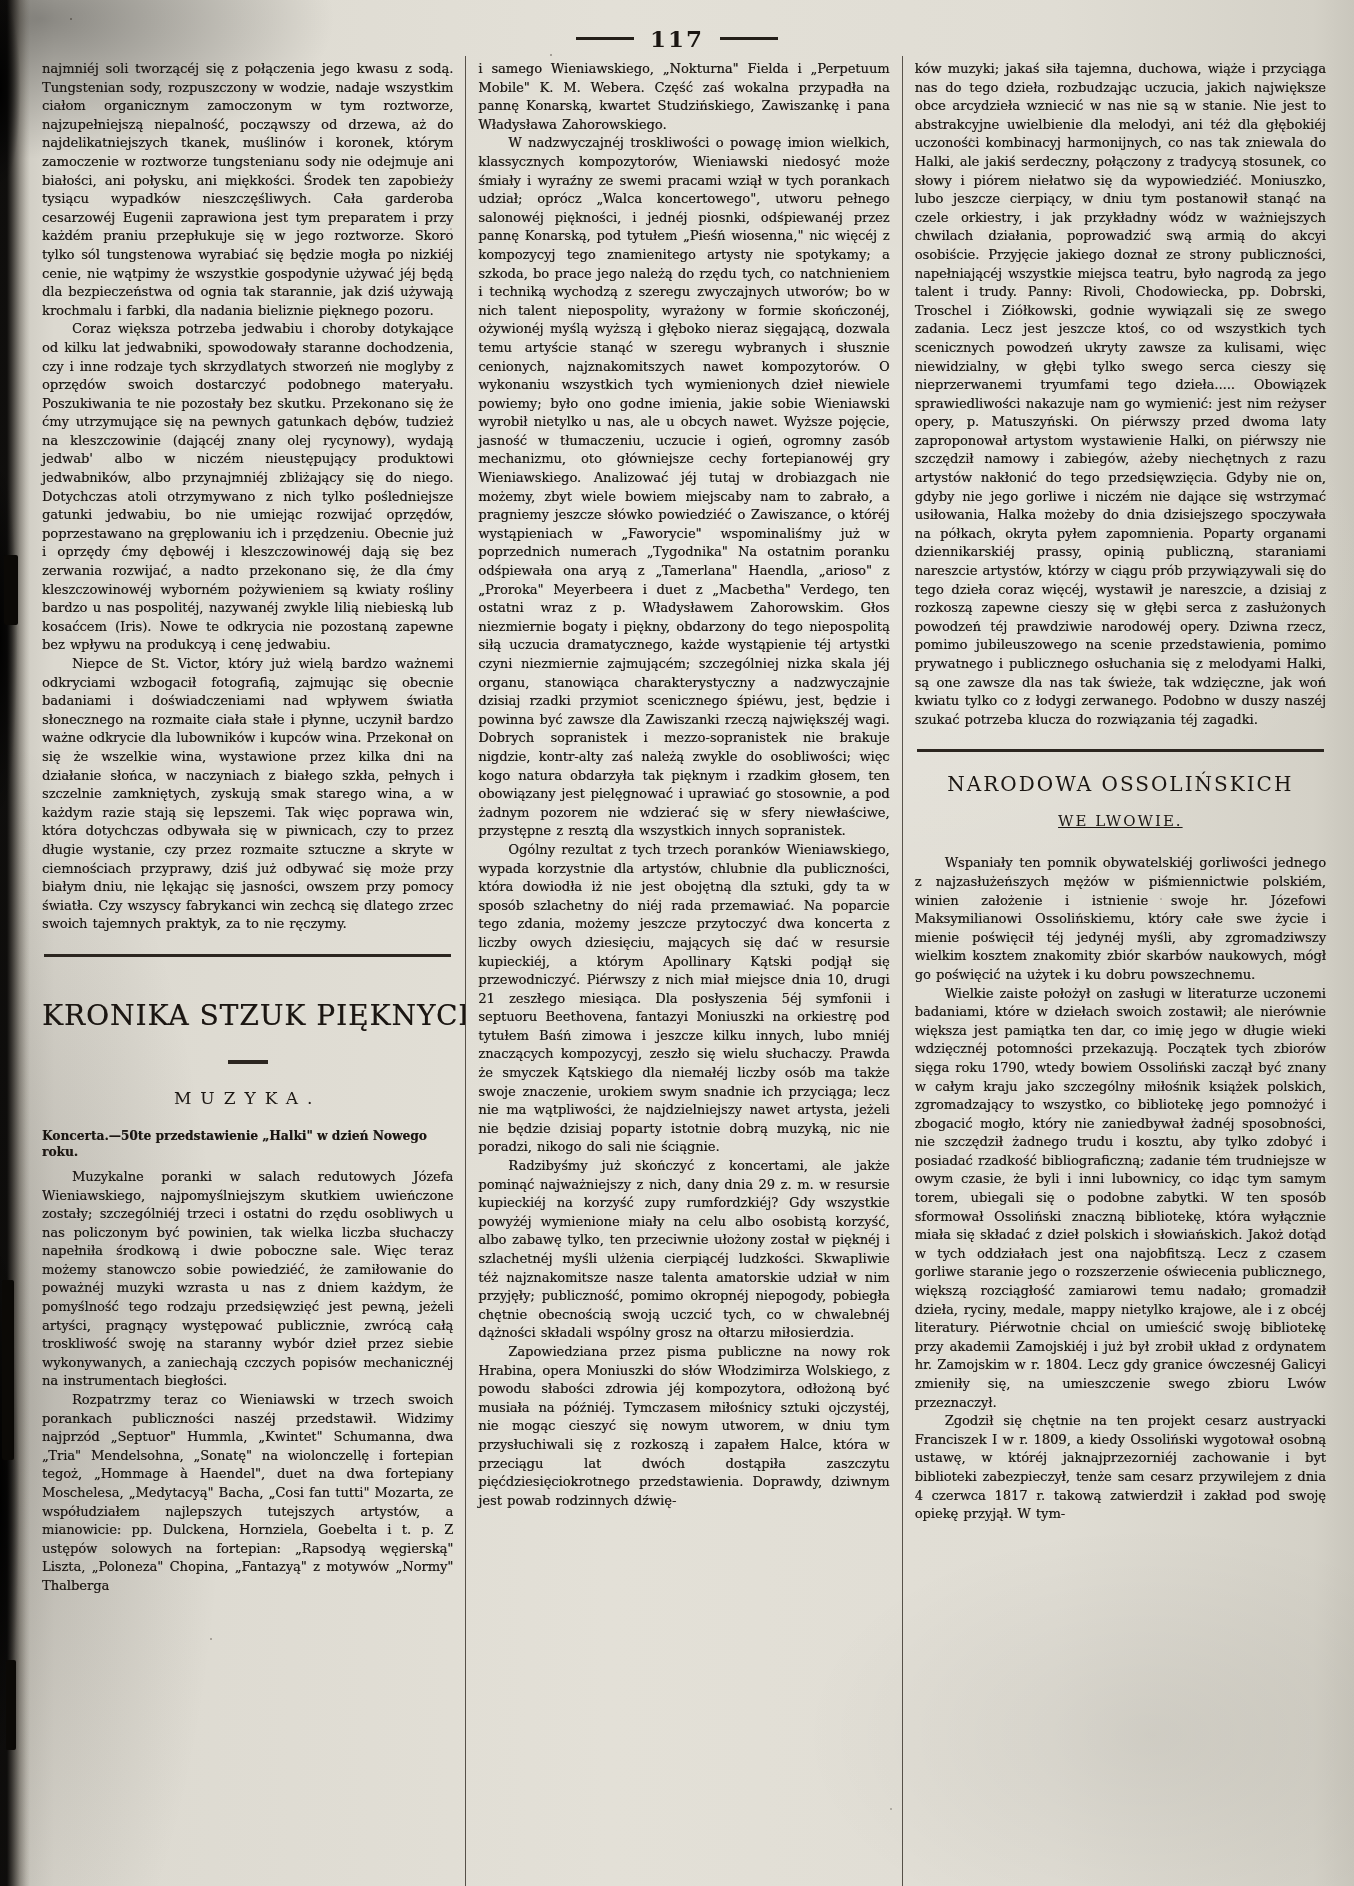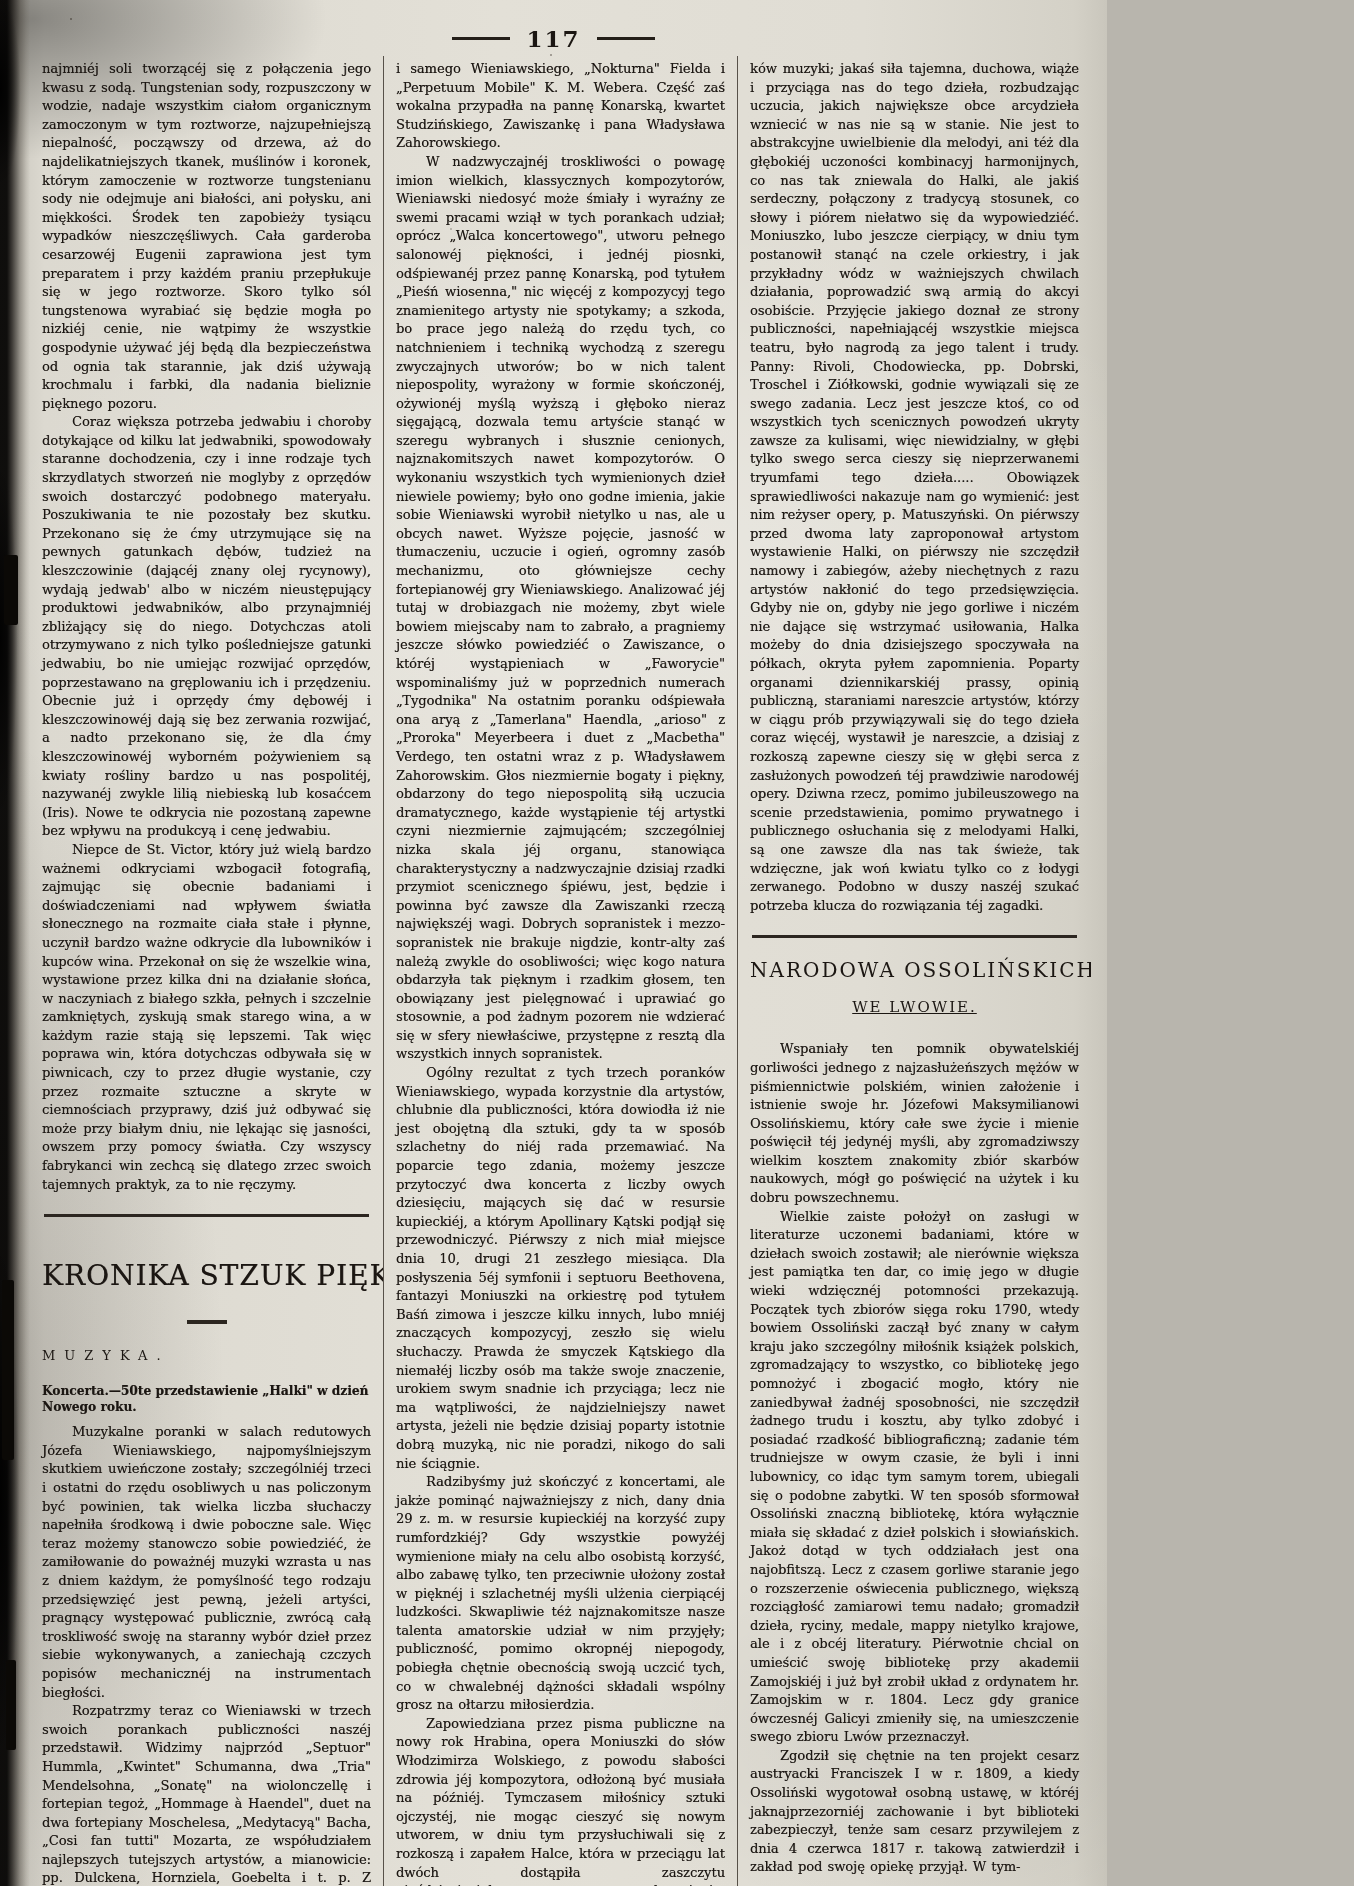--- a/index.html
+++ b/index.html
@@ -2,21 +2,21 @@
 <html><head>
 <meta charset="utf-8">
 <style>
   html,body{margin:0;padding:0;}
   body{
     width:1354px;height:1886px;overflow:hidden;
     font-family:"DejaVu Serif","Liberation Serif",serif;
     background:#b8b5ad;
   }
   .page{
-    position:relative;width:1107px;height:1886px;overflow:hidden;
+    position:relative;width:1354px;height:1886px;overflow:hidden;
     color:#1b1612;
     background:
       radial-gradient(ellipse 420px 200px at 3% 1%, rgba(0,0,0,0.38), transparent 70%),
       radial-gradient(ellipse 300px 900px at 0% 75%, rgba(20,16,12,0.20), transparent 75%),
       radial-gradient(ellipse 900px 500px at 55% 30%, rgba(255,255,255,0.28), transparent 70%),
       radial-gradient(ellipse 500px 300px at 85% 92%, rgba(0,0,0,0.06), transparent 70%),
       linear-gradient(90deg,#c6c3ba 0,#dcd9d0 4%,#e3e0d7 45%,#e0ddd4 78%,#d4d1c7 97%,#c9c6bc 100%),
       #dfdcd3;
   }
   
@@ -52,21 +52,21 @@
     word-spacing:1px;
   }
   .b-p{text-indent:30px;}
   .b-cont{text-indent:0;}
   .b-rule{border-top:3px solid #2c2620;margin:20px 2px 0 2px;}
   .b-h1{
     margin:42px 0 0 0;text-align:center;font-size:28px;letter-spacing:1px;
     text-shadow:0.4px 0.4px 0.3px rgba(27,22,18,0.6);white-space:nowrap;
   }
   .b-dash{width:40px;height:4px;background:#2c2620;margin:28px auto 0 auto;}
-  .b-h2{margin:24px 0 0 0;text-align:left;font-size:13px;letter-spacing:9px;}
+  .b-h2{margin:24px 0 0 0;text-align:center;font-size:17px;letter-spacing:9px;}
   .b-note{
     margin:20px 0 8px 0;font-size:12.2px;font-weight:bold;line-height:16px;
     text-shadow:0.3px 0.3px 0.2px rgba(27,22,18,0.5);
   }
   .b-h3{
     margin:38px 0 0 0;text-align:center;font-size:24px;font-weight:bold;letter-spacing:2px;
     white-space:nowrap;text-shadow:0.4px 0.4px 0.3px rgba(27,22,18,0.55);
   }
   .b-h4{margin:20px 0 0 0;text-align:center;font-size:20px;letter-spacing:2px;white-space:nowrap;}
   .b-h5{margin:16px 0 0 0;text-align:center;font-size:15px;letter-spacing:2px;text-decoration:underline;}

